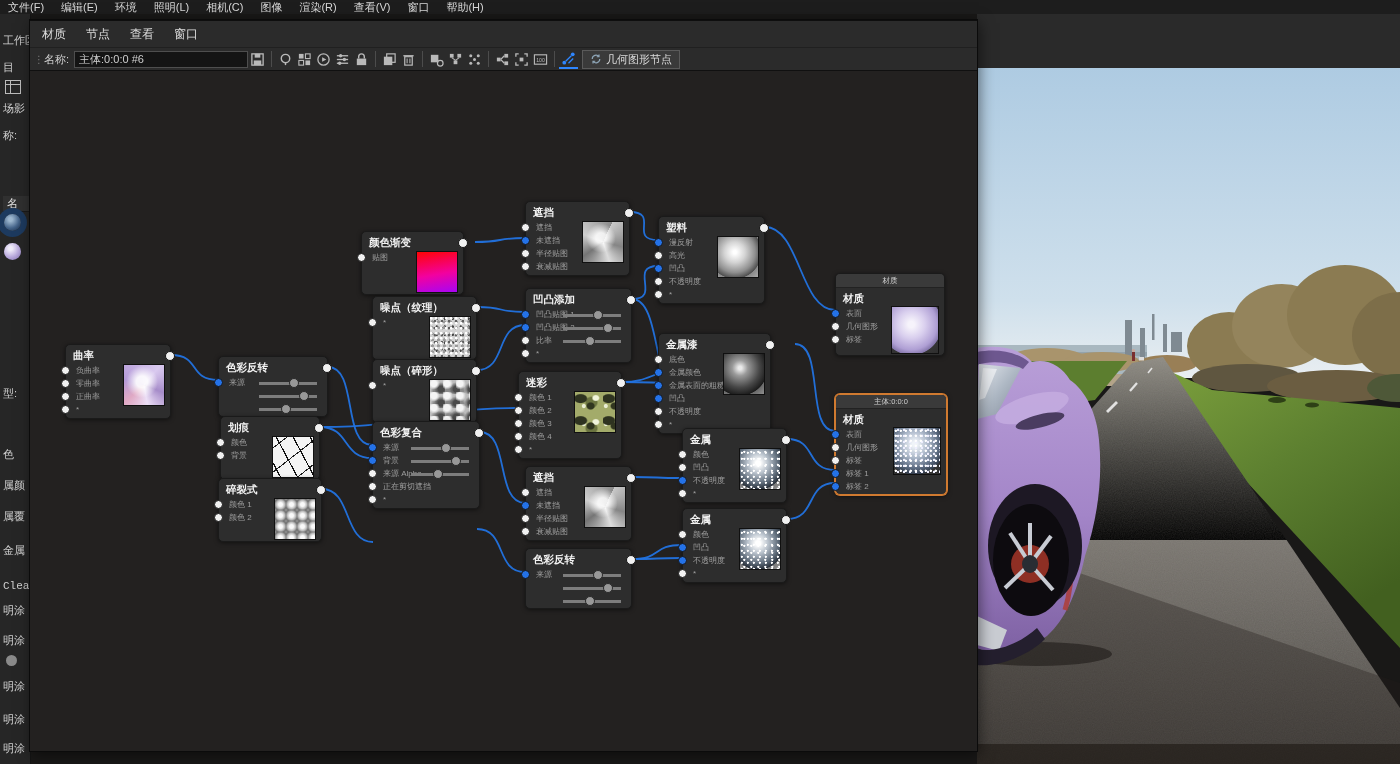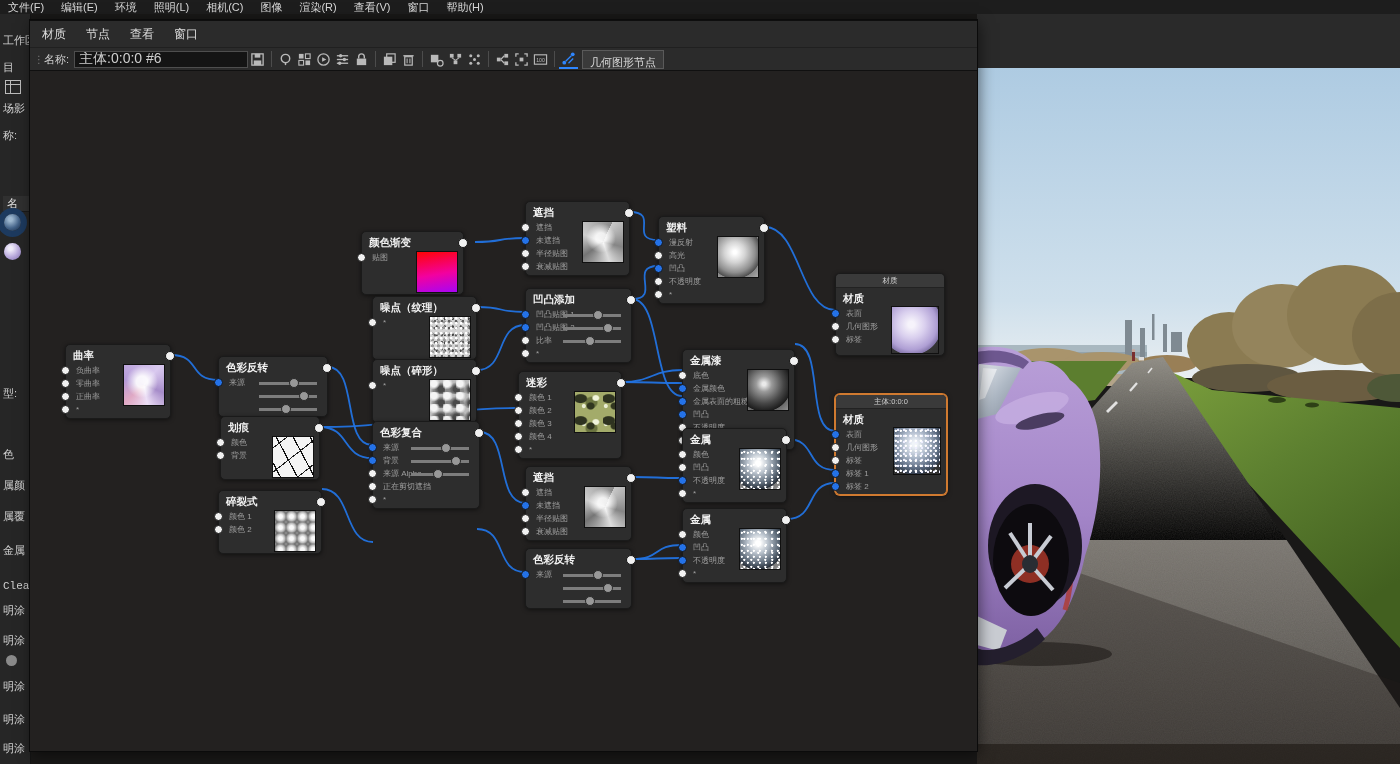--- a/index.html
+++ b/index.html
@@ -40,27 +40,27 @@
     color:#222;font-size:12px;cursor:default;}
   #btn-min{right:92px;} #btn-max{right:46px;} #btn-close{right:0;}
   #winmenu{height:26px;background:#2b2b2b;display:flex;align-items:center;gap:20px;padding-left:12px;
     border-top:1px solid #0e0e0e;}
   #winmenu .mi{color:#dedede;font-size:12px;}
   #wintoolbar{height:22px;background:#2b2b2b;display:flex;align-items:center;padding-left:4px;
     border-top:1px solid #202020;border-bottom:1px solid #101010;}
   #drag-dots{color:#777;font-size:10px;letter-spacing:-1px;margin-right:5px;line-height:9px;width:5px;}
   #name-label{color:#cccccc;font-size:11px;margin-right:5px;white-space:nowrap;}
   #name-input{width:164px;height:15px;background:#141414;border:1px solid #4e4e4e;color:#cfcfcf;
-    font-size:14px;padding:0 4px;font-family:"Liberation Sans",sans-serif;}
+    font-size:11px;padding:0 4px;font-family:"Liberation Sans",sans-serif;}
   .tb-sep{width:1px;height:16px;background:#4c4c4c;margin:0 4px;}
   .tb-ico{width:19px;height:18px;display:flex;align-items:center;justify-content:center;}
   .tb-ico svg{display:block;}
   .tb-ico.active{border-bottom:2px solid #2e86ff;}
   #geo-btn{height:17px;background:#3a3a3a;border:1px solid #5a5a5a;display:flex;align-items:center;
-    gap:4px;padding:0 7px;margin-left:4px;flex-direction:column;}
+    gap:4px;padding:0 7px;margin-left:4px;}
   #geo-btn span.lbl{color:#dcdcdc;font-size:11px;white-space:nowrap;}
 
   
   #graph-canvas{position:relative;width:947px;height:651px;background:#232120;overflow:hidden;}
   #wires{position:absolute;left:0;top:0;z-index:1;}
   .node{position:absolute;background:#2d2d2d;border:1px solid #1a1a1a;border-radius:5px;
     box-shadow:0 1px 4px rgba(0,0,0,.5);z-index:2;box-sizing:border-box;}
   .node.sel{border:1px solid #d07a30;box-shadow:0 0 0 1px #d07a30,0 1px 5px rgba(0,0,0,.6);}
   .nheader{height:13px;background:#3a3a3a;border-radius:4px 4px 0 0;color:#cfcfcf;font-size:7.5px;
     text-align:center;line-height:13px;border-bottom:1px solid #222;}
@@ -471,21 +471,21 @@
         </div>
         <div class="node" style="left: 190px; top: 345px; width: 100px; min-height: 64px;">
           <div class="ntitle">划痕</div>
           <div class="ports">
             <div class="prow"><span class="pc"></span><span>颜色</span></div>
             <div class="prow"><span class="pc"></span><span>背景</span></div>
           </div>
           <div class="thumb t-scratch" style="top:19px"></div>
           <div class="outpc" style="top:6px"></div>
         </div>
-        <div class="node" style="left: 188px; top: 407px; width: 104px; min-height: 64px; margin-top: 12px;">
+        <div class="node" style="left: 188px; top: 407px; width: 104px; min-height: 64px;">
           <div class="ntitle">碎裂式</div>
           <div class="ports">
             <div class="prow"><span class="pc"></span><span>颜色 1</span></div>
             <div class="prow"><span class="pc"></span><span>颜色 2</span></div>
           </div>
           <div class="thumb t-cells" style="top:19px"></div>
           <div class="outpc" style="top:6px"></div>
         </div>
         <div class="node" style="left: 331px; top: 160px; width: 103px; min-height: 64px;">
           <div class="ntitle">颜色渐变</div>
@@ -620,21 +620,21 @@
           <div class="ports">
             <div class="prow"><span class="pc on"></span><span>漫反射</span></div>
             <div class="prow"><span class="pc"></span><span>高光</span></div>
             <div class="prow"><span class="pc on"></span><span>凹凸</span></div>
             <div class="prow"><span class="pc"></span><span>不透明度</span></div>
             <div class="prow"><span class="pc"></span><span>*</span></div>
           </div>
           <div class="thumb t-sphgray" style="top:19px"></div>
           <div class="outpc" style="top:6px"></div>
         </div>
-        <div class="node" style="left: 652px; top: 262px; width: 113px; min-height: 101px; margin-top: 16px;">
+        <div class="node" style="left: 628px; top: 262px; width: 113px; min-height: 101px;">
           <div class="ntitle">金属漆</div>
           <div class="ports">
             <div class="prow"><span class="pc"></span><span>底色</span></div>
             <div class="prow"><span class="pc on"></span><span>金属颜色</span></div>
             <div class="prow"><span class="pc on"></span><span>金属表面的粗糙度</span></div>
             <div class="prow"><span class="pc on"></span><span>凹凸</span></div>
             <div class="prow"><span class="pc"></span><span>不透明度</span></div>
             <div class="prow"><span class="pc"></span><span>*</span></div>
           </div>
           <div class="thumb t-sphdark" style="top:19px"></div>

